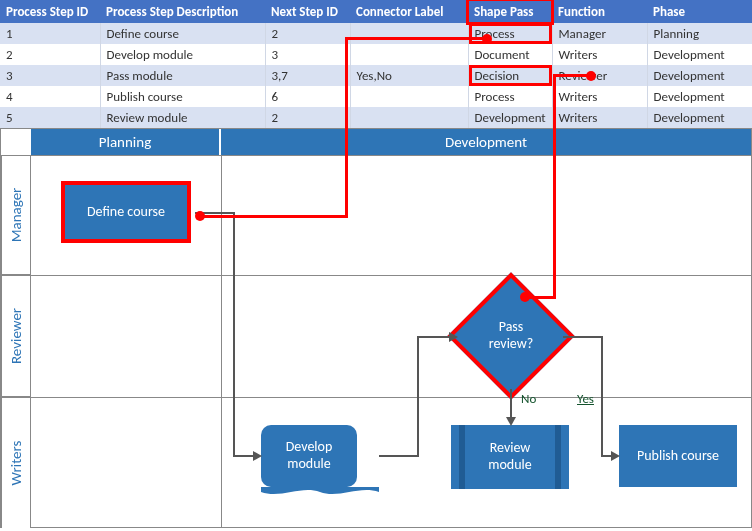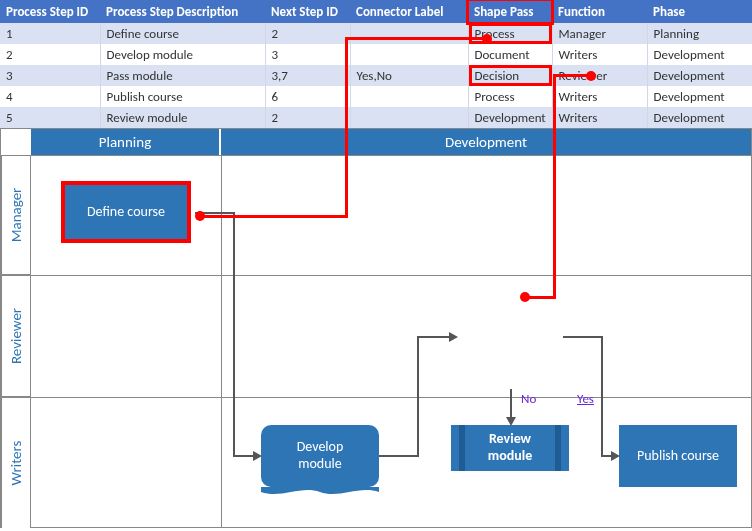--- a/index.html
+++ b/index.html
@@ -133,29 +133,28 @@
     text-align: center;
     font-size: 14px;
     line-height: 1.2;
     padding: 4px;
   }
   .define-course {
     top: 52px; left: 60px; width: 130px; height: 62px;
     border: 4px solid #FF0000;
   }
   .develop-module {
-    top: 296px; left: 260px; width: 118px; height: 62px;
+    top: 296px; left: 260px; width: 96px; height: 62px;
     border-radius: 10px;
     background: #2E75B6;
   }
   .review-module {
-    top: 296px; left: 450px; width: 118px; height: 46px;
+    top: 296px; left: 450px; width: 118px; height: 64px;
     background: #2E75B6;
     position: absolute;
-    font-weight: bold;
   }
   .review-module::before, .review-module::after {
     content: "";
     position: absolute;
     top: 0; bottom: 0; width: 6px;
     background: #205C94;
   }
   .review-module::before { left: 8px; }
   .review-module::after { right: 8px; }
   .review-module .inner {
@@ -209,21 +208,21 @@
   .arrow-d {
     position: absolute;
     width: 0; height: 0;
     border-left: 5px solid transparent;
     border-right: 5px solid transparent;
     border-top: 9px solid #555;
   }
   .conn-label {
     position: absolute;
     font-size: 13px;
-    color: #6d28d9;
+    color: #14532d;
     background: transparent;
   }
 
   
   .redline {
     position: absolute;
     background: #FF0000;
     z-index: 20;
   }
   .reddot {
@@ -341,20 +340,25 @@
   <div class="shape develop-module">
     <span style="white-space:pre-line">Develop
 module</span>
   </div>
   <div class="develop-wave">
     <svg viewBox="0 0 118 10" preserveAspectRatio="none">
         <path d="M0,5 C20,12 40,-2 59,5 C78,12 98,-2 118,5 L118,0 L0,0 Z" fill="#2E75B6"></path>
       </svg>
   </div>
 
+  <div class="decision">
+    <div class="diamond"></div>
+    <div class="label" style="white-space:pre-line">Pass
+review?</div>
+  </div>
 
   <div class="shape review-module">
     <div class="inner">
         <span style="white-space:pre-line">Review
 module</span>
       </div>
   </div>
 
   <div class="shape publish-course">
     <span>Publish course</span>

